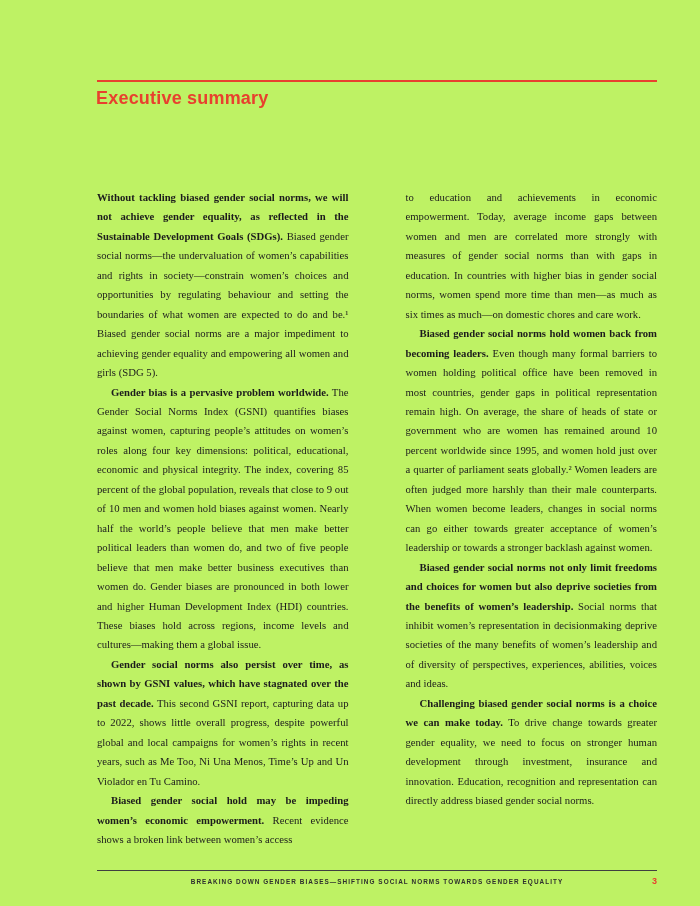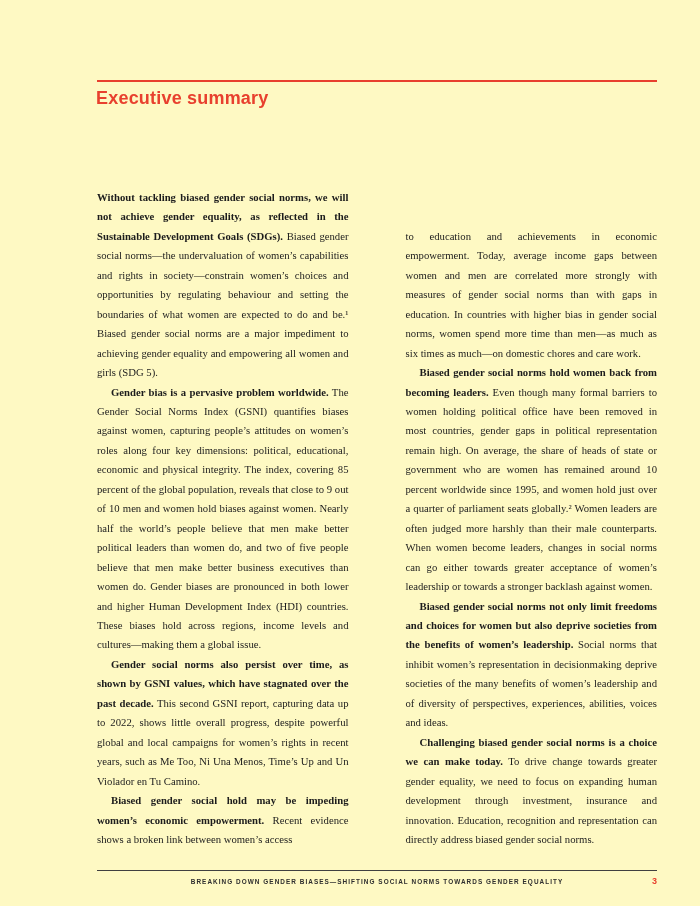--- a/index.html
+++ b/index.html
@@ -4,21 +4,21 @@
 <style>
   html, body { margin: 0; padding: 0; }
   body {
     width: 700px; height: 906px;
     background: #ffffff;
     font-family: "Liberation Serif", serif;
   }
   .page {
     position: relative;
     width: 700px; height: 906px;
-    background: #fef9c3;
+    background: #bef264;
     overflow: hidden;
   }
   .top-rule {
     position: absolute;
     left: 97px; top: 80px;
     width: 560px; height: 2px;
     background: #e8402e;
   }
   .page-title {
     position: absolute;
@@ -29,21 +29,20 @@
     font-size: 18px;
     letter-spacing: 0.2px;
     color: #e8402e;
   }
   .content {
     position: absolute;
     left: 97px; top: 188px;
     width: 560px;
     display: flex;
     gap: 57px;
-    align-items: flex-end;
   }
   .column { width: 251.5px; }
   .column p {
     margin: 0;
     font-size: 10.7px;
     line-height: 19.45px;
     text-align: justify;
     color: #1c1c1c;
     hyphens: auto;
     -webkit-hyphens: auto;
@@ -93,21 +92,21 @@
       <p><span class="lead">Without tackling biased gender social norms, we will not achieve gender equality, as reflected in the Sustainable Development Goals (SDGs).</span><span> Biased gender social norms—the undervaluation of women’s capabilities and rights in society—constrain women’s choices and opportunities by regulating behaviour and setting the boundaries of what women are expected to do and be.¹ Biased gender social norms are a major impediment to achieving gender equality and empowering all women and girls (SDG 5).</span></p>
       <p><span class="lead">Gender bias is a pervasive problem worldwide.</span><span> The Gender Social Norms Index (GSNI) quantifies biases against women, capturing people’s attitudes on women’s roles along four key dimensions: political, educational, economic and physical integrity. The index, covering 85 percent of the global population, reveals that close to 9 out of 10 men and women hold biases against women. Nearly half the world’s people believe that men make better political leaders than women do, and two of five people believe that men make better business executives than women do. Gender biases are pronounced in both lower and higher Human Development Index (HDI) countries. These biases hold across regions, income levels and cultures—making them a global issue.</span></p>
       <p><span class="lead">Gender social norms also persist over time, as shown by GSNI values, which have stagnated over the past decade.</span><span> This second GSNI report, capturing data up to 2022, shows little overall progress, despite powerful global and local campaigns for women’s rights in recent years, such as Me Too, Ni Una Menos, Time’s Up and Un Violador en Tu Camino.</span></p>
       <p><span class="lead">Biased gender social hold may be impeding women’s economic empowerment.</span><span> Recent evidence shows a broken link between women’s access</span></p>
     </div>
 
     <div class="column">
       <p><span class="lead"></span><span>to education and achievements in economic empowerment. Today, average income gaps between women and men are correlated more strongly with measures of gender social norms than with gaps in education. In countries with higher bias in gender social norms, women spend more time than men—as much as six times as much—on domestic chores and care work.</span></p>
       <p><span class="lead">Biased gender social norms hold women back from becoming leaders.</span><span> Even though many formal barriers to women holding political office have been removed in most countries, gender gaps in political representation remain high. On average, the share of heads of state or government who are women has remained around 10 percent worldwide since 1995, and women hold just over a quarter of parliament seats globally.² Women leaders are often judged more harshly than their male counterparts. When women become leaders, changes in social norms can go either towards greater acceptance of women’s leadership or towards a stronger backlash against women.</span></p>
       <p><span class="lead">Biased gender social norms not only limit freedoms and choices for women but also deprive societies from the benefits of women’s leadership.</span><span> Social norms that inhibit women’s representation in decisionmaking deprive societies of the many benefits of women’s leadership and of diversity of perspectives, experiences, abilities, voices and ideas.</span></p>
-      <p><span class="lead">Challenging biased gender social norms is a choice we can make today.</span><span> To drive change towards greater gender equality, we need to focus on expanding human development through investment, insurance and innovation. Education, recognition and representation can directly address biased gender social norms.</span></p>
+      <p><span class="lead">Challenging biased gender social norms is a choice we can make today.</span><span> To drive change towards greater gender equality, we need to focus on stronger human development through investment, insurance and innovation. Education, recognition and representation can directly address biased gender social norms.</span></p>
     </div>
 
   </div>
 
   <div class="footer-rule"></div>
 
   <div class="footer">
     <span class="running-title">BREAKING DOWN GENDER BIASES—SHIFTING SOCIAL NORMS TOWARDS GENDER EQUALITY</span>
     <span class="page-number">3</span>
   </div>

